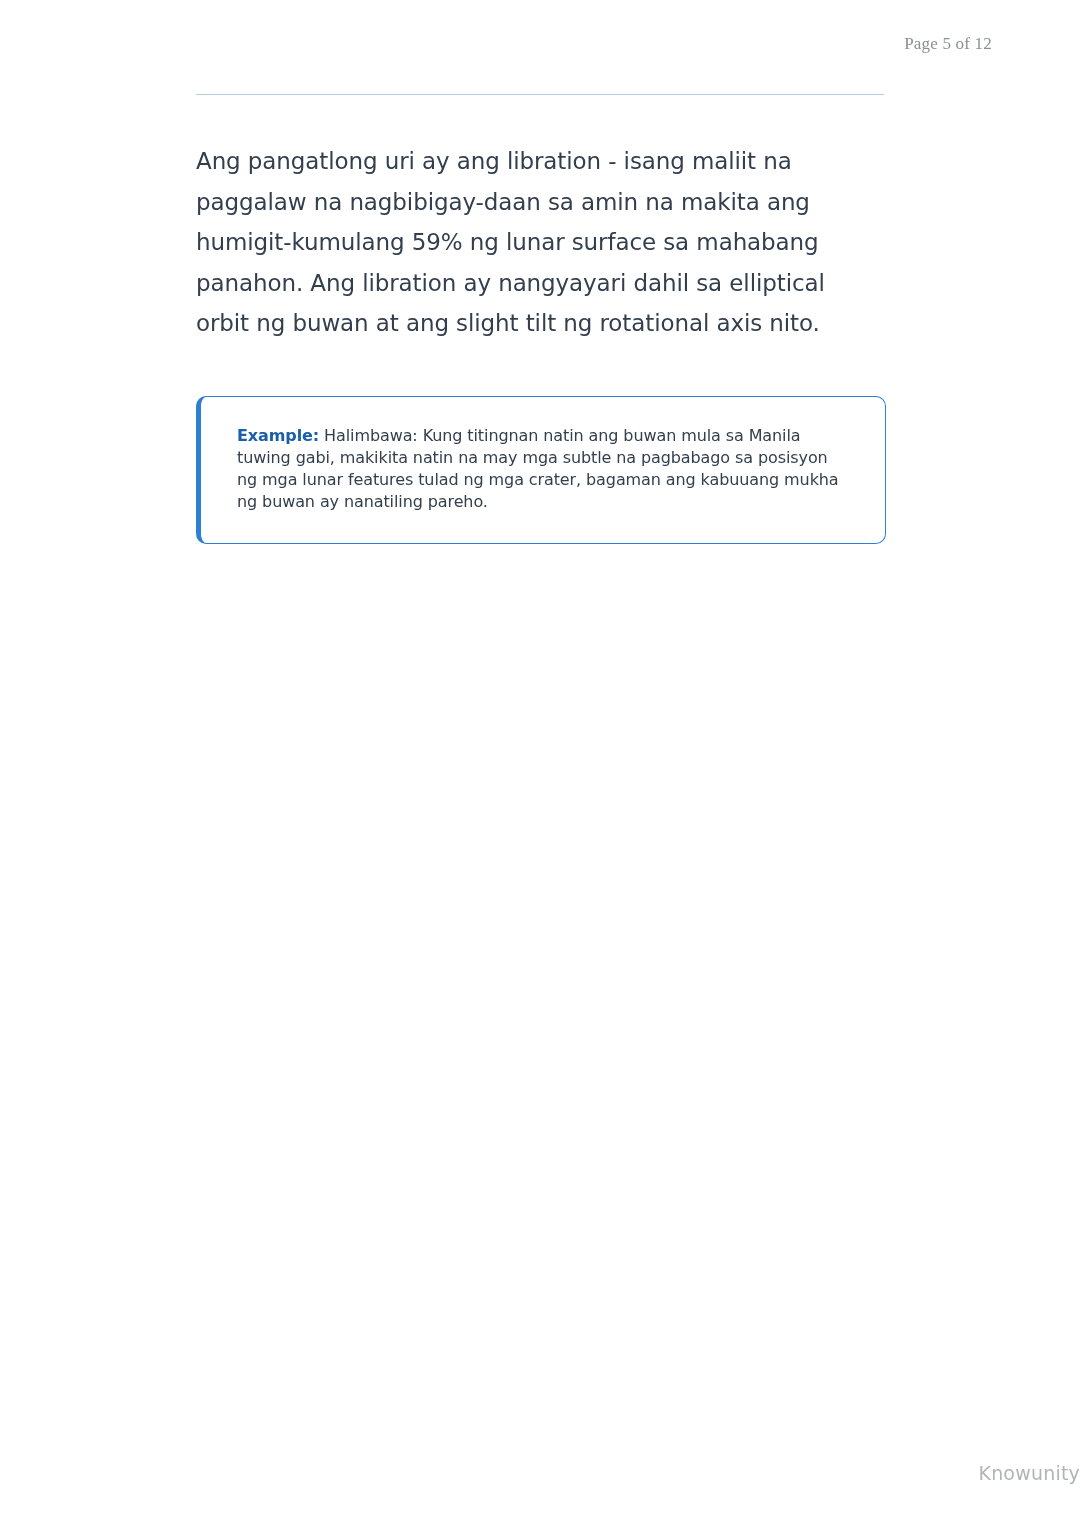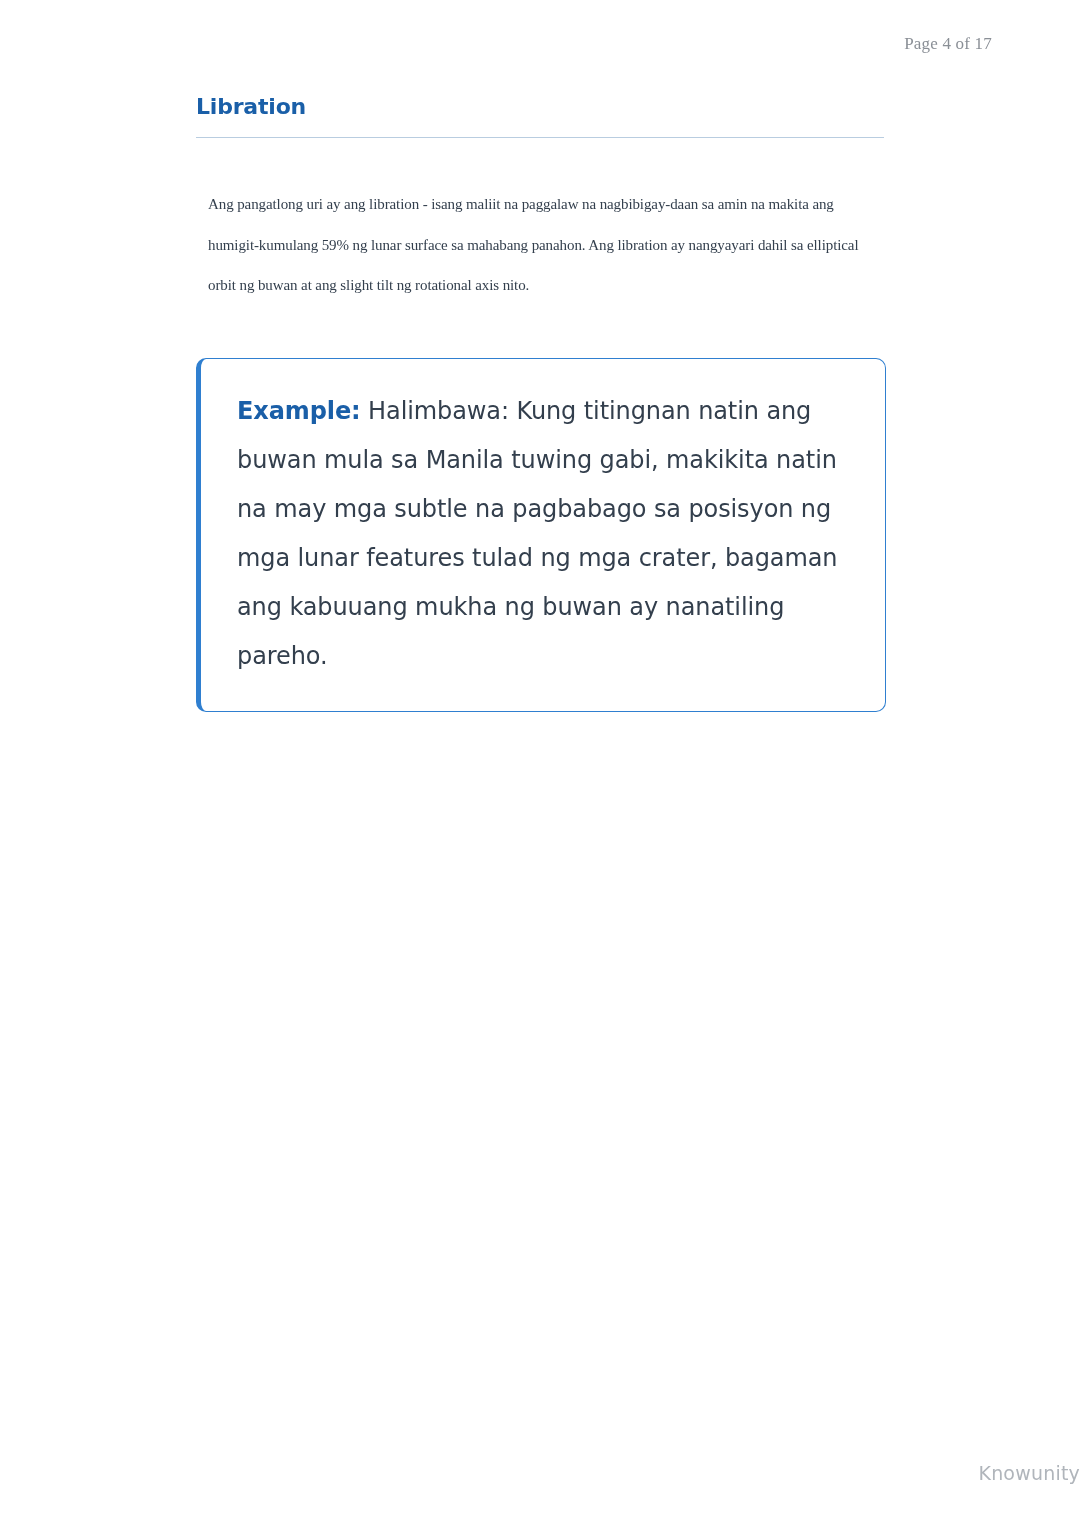--- a/index.html
+++ b/index.html
@@ -44,40 +44,39 @@
     margin: 0;
     padding-bottom: 18px;
   }
   .title-rule {
     height: 1px;
     background: #b9cde0;
     width: 100%;
     margin-bottom: 46px;
   }
   .body-text {
-    font-size: 15px;
+    font-size: 23px;
     line-height: 40.5px;
     color: #333f4d;
-    margin: 12px;
+    margin: 0;
     letter-spacing: -0.1px;
-    font-family: Liberation Serif, serif;
   }
   .example-box {
     margin-top: 52px;
     border: 1.5px solid #2f7fd0;
     border-left: 5px solid #2f7fd0;
     border-radius: 10px;
     padding: 28px 34px 30px 36px;
     width: 614px;
     box-sizing: content-box;
   }
   .example-box p {
     margin: 0;
-    font-size: 24px;
-    line-height: 49px;
+    font-size: 16px;
+    line-height: 22px;
     color: #333f4d;
     letter-spacing: -0.1px;
   }
   .example-label {
     font-weight: bold;
     color: #1a5fa8;
   }
   .footer-brand {
     position: absolute;
     left: 0;
@@ -87,25 +86,24 @@
     font-size: 19px;
     color: #b0b5bb;
     letter-spacing: 0.2px;
   }
 </style>
 </head>
 <body>
 
 <div class="page">
 
-  <div class="page-header">Page 4 of 17</div>
+  <div class="page-header">Page 5 of 12</div>
 
   <div class="content">
 
-    <h1 class="section-title">Libration</h1>
     <div class="title-rule"></div>
 
     <p class="body-text">Ang pangatlong uri ay ang libration - isang maliit na paggalaw na nagbibigay-daan sa amin na makita ang humigit-kumulang 59% ng lunar surface sa mahabang panahon. Ang libration ay nangyayari dahil sa elliptical orbit ng buwan at ang slight tilt ng rotational axis nito.</p>
 
     <div class="example-box">
       <p><span class="example-label">Example:</span><span> Halimbawa: Kung titingnan natin ang buwan mula sa Manila tuwing gabi, makikita natin na may mga subtle na pagbabago sa posisyon ng mga lunar features tulad ng mga crater, bagaman ang kabuuang mukha ng buwan ay nanatiling pareho.</span></p>
     </div>
 
   </div>
 

